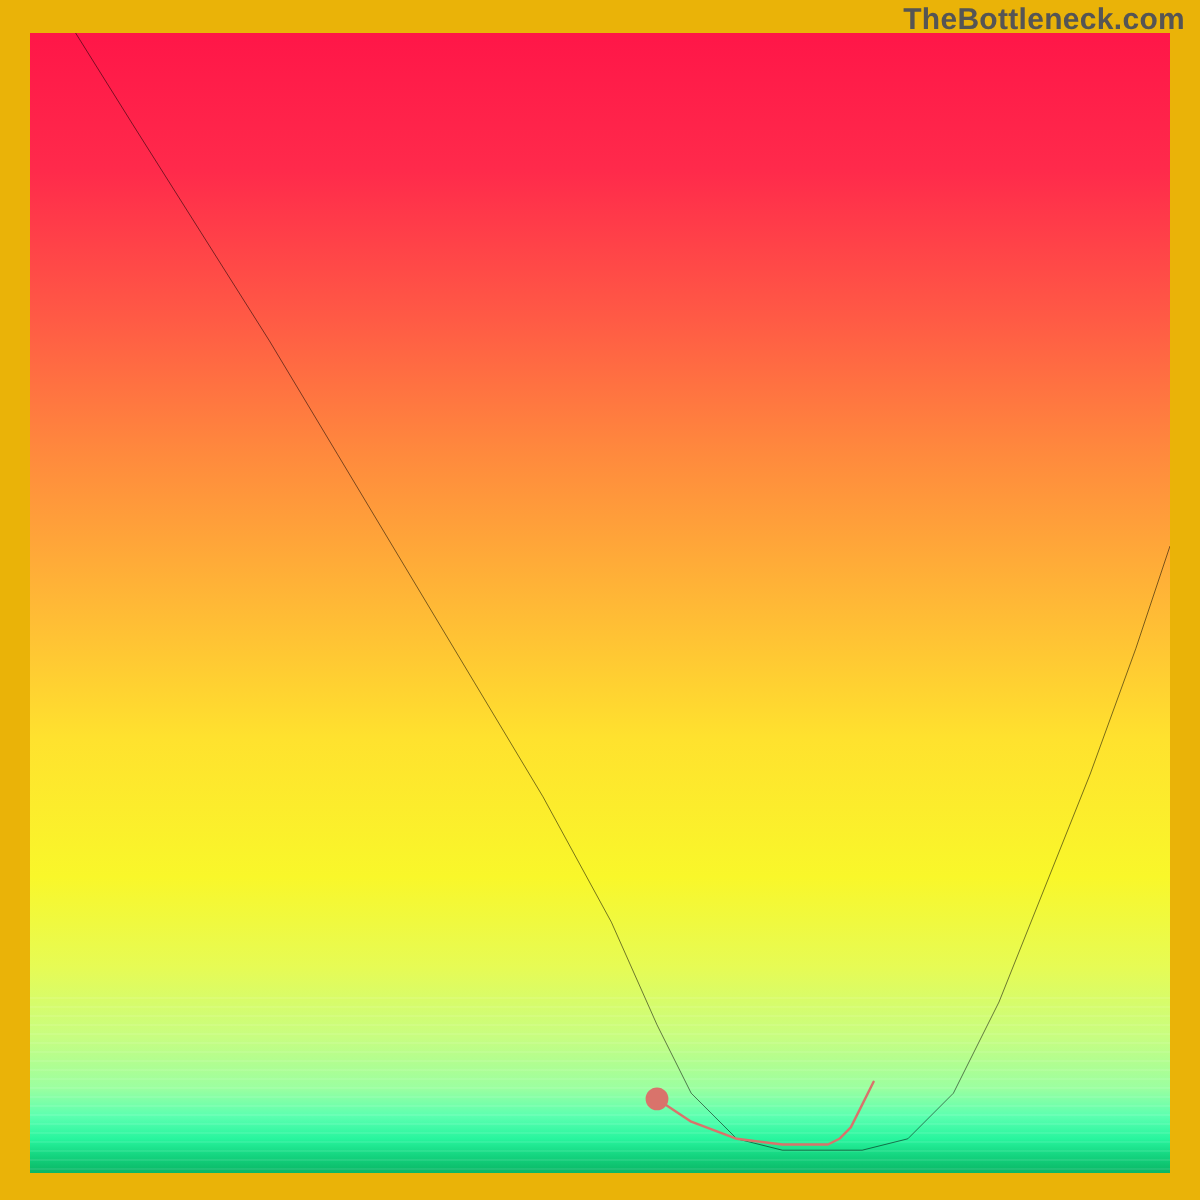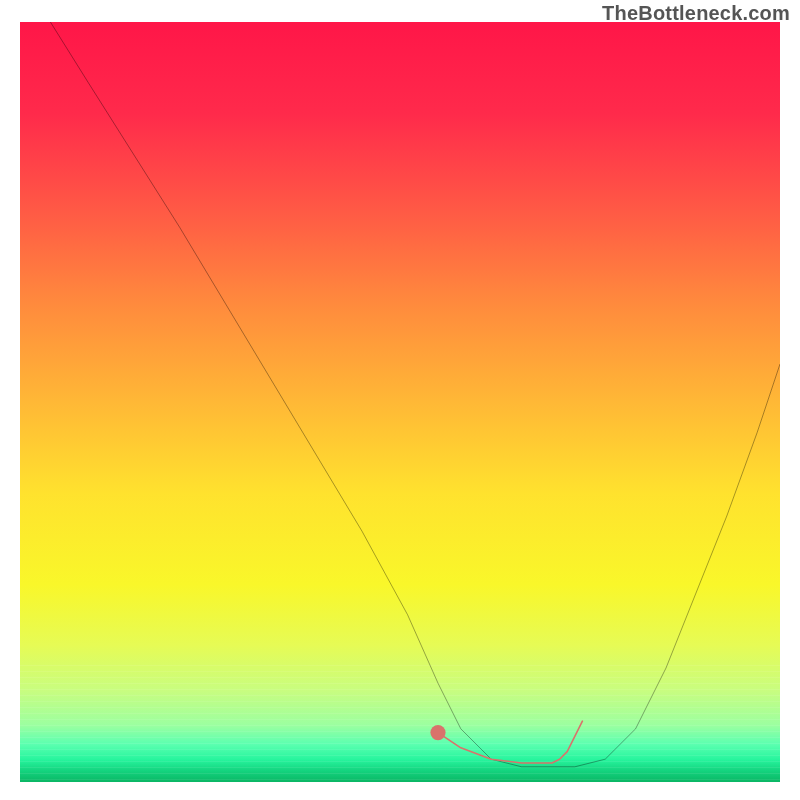--- a/index.html
+++ b/index.html
@@ -8,21 +8,21 @@
     width: 800px;
     height: 800px;
     background: #000;
     overflow: hidden;
     font-family: Arial, Helvetica, sans-serif;
   }
   .frame {
     position: relative;
     width: 800px;
     height: 800px;
-    background: #ffffff;
+    background: #eab308;
   }
   .watermark {
     position: absolute;
     top: 2px;
     right: 10px;
     color: #555;
     font-size: 20px;
     font-weight: 600;
     letter-spacing: 0.2px;
     z-index: 10;

